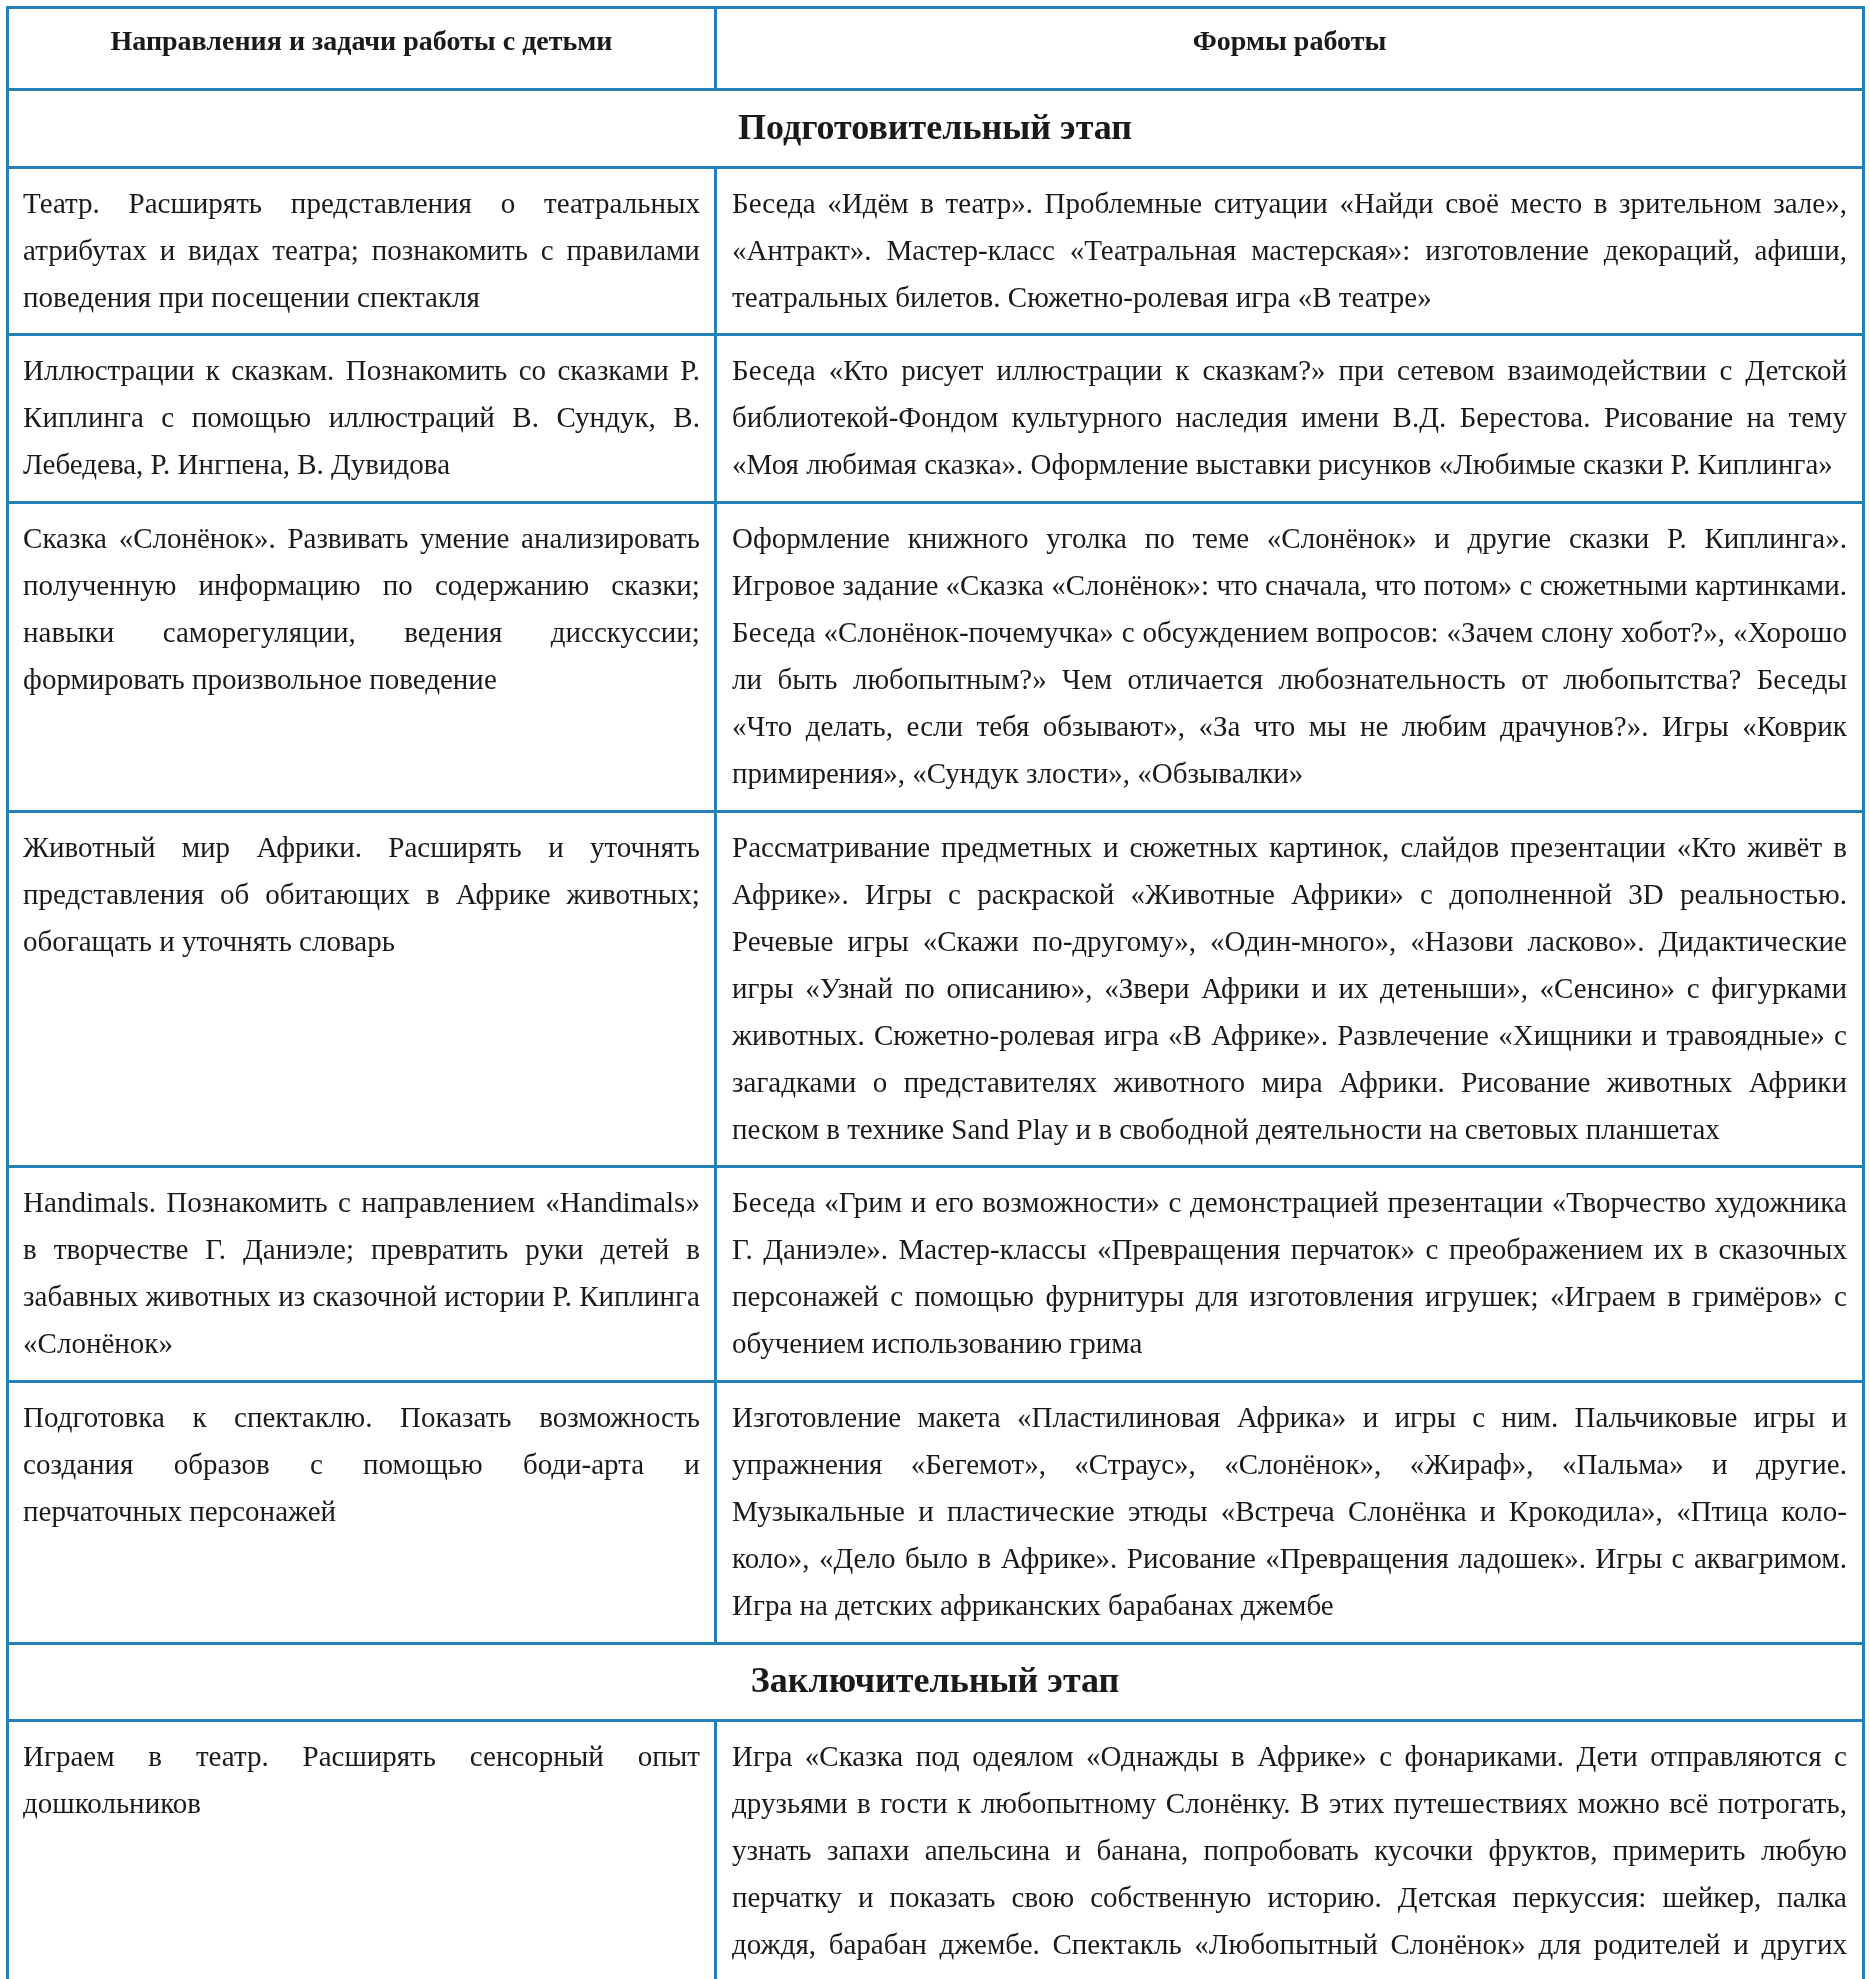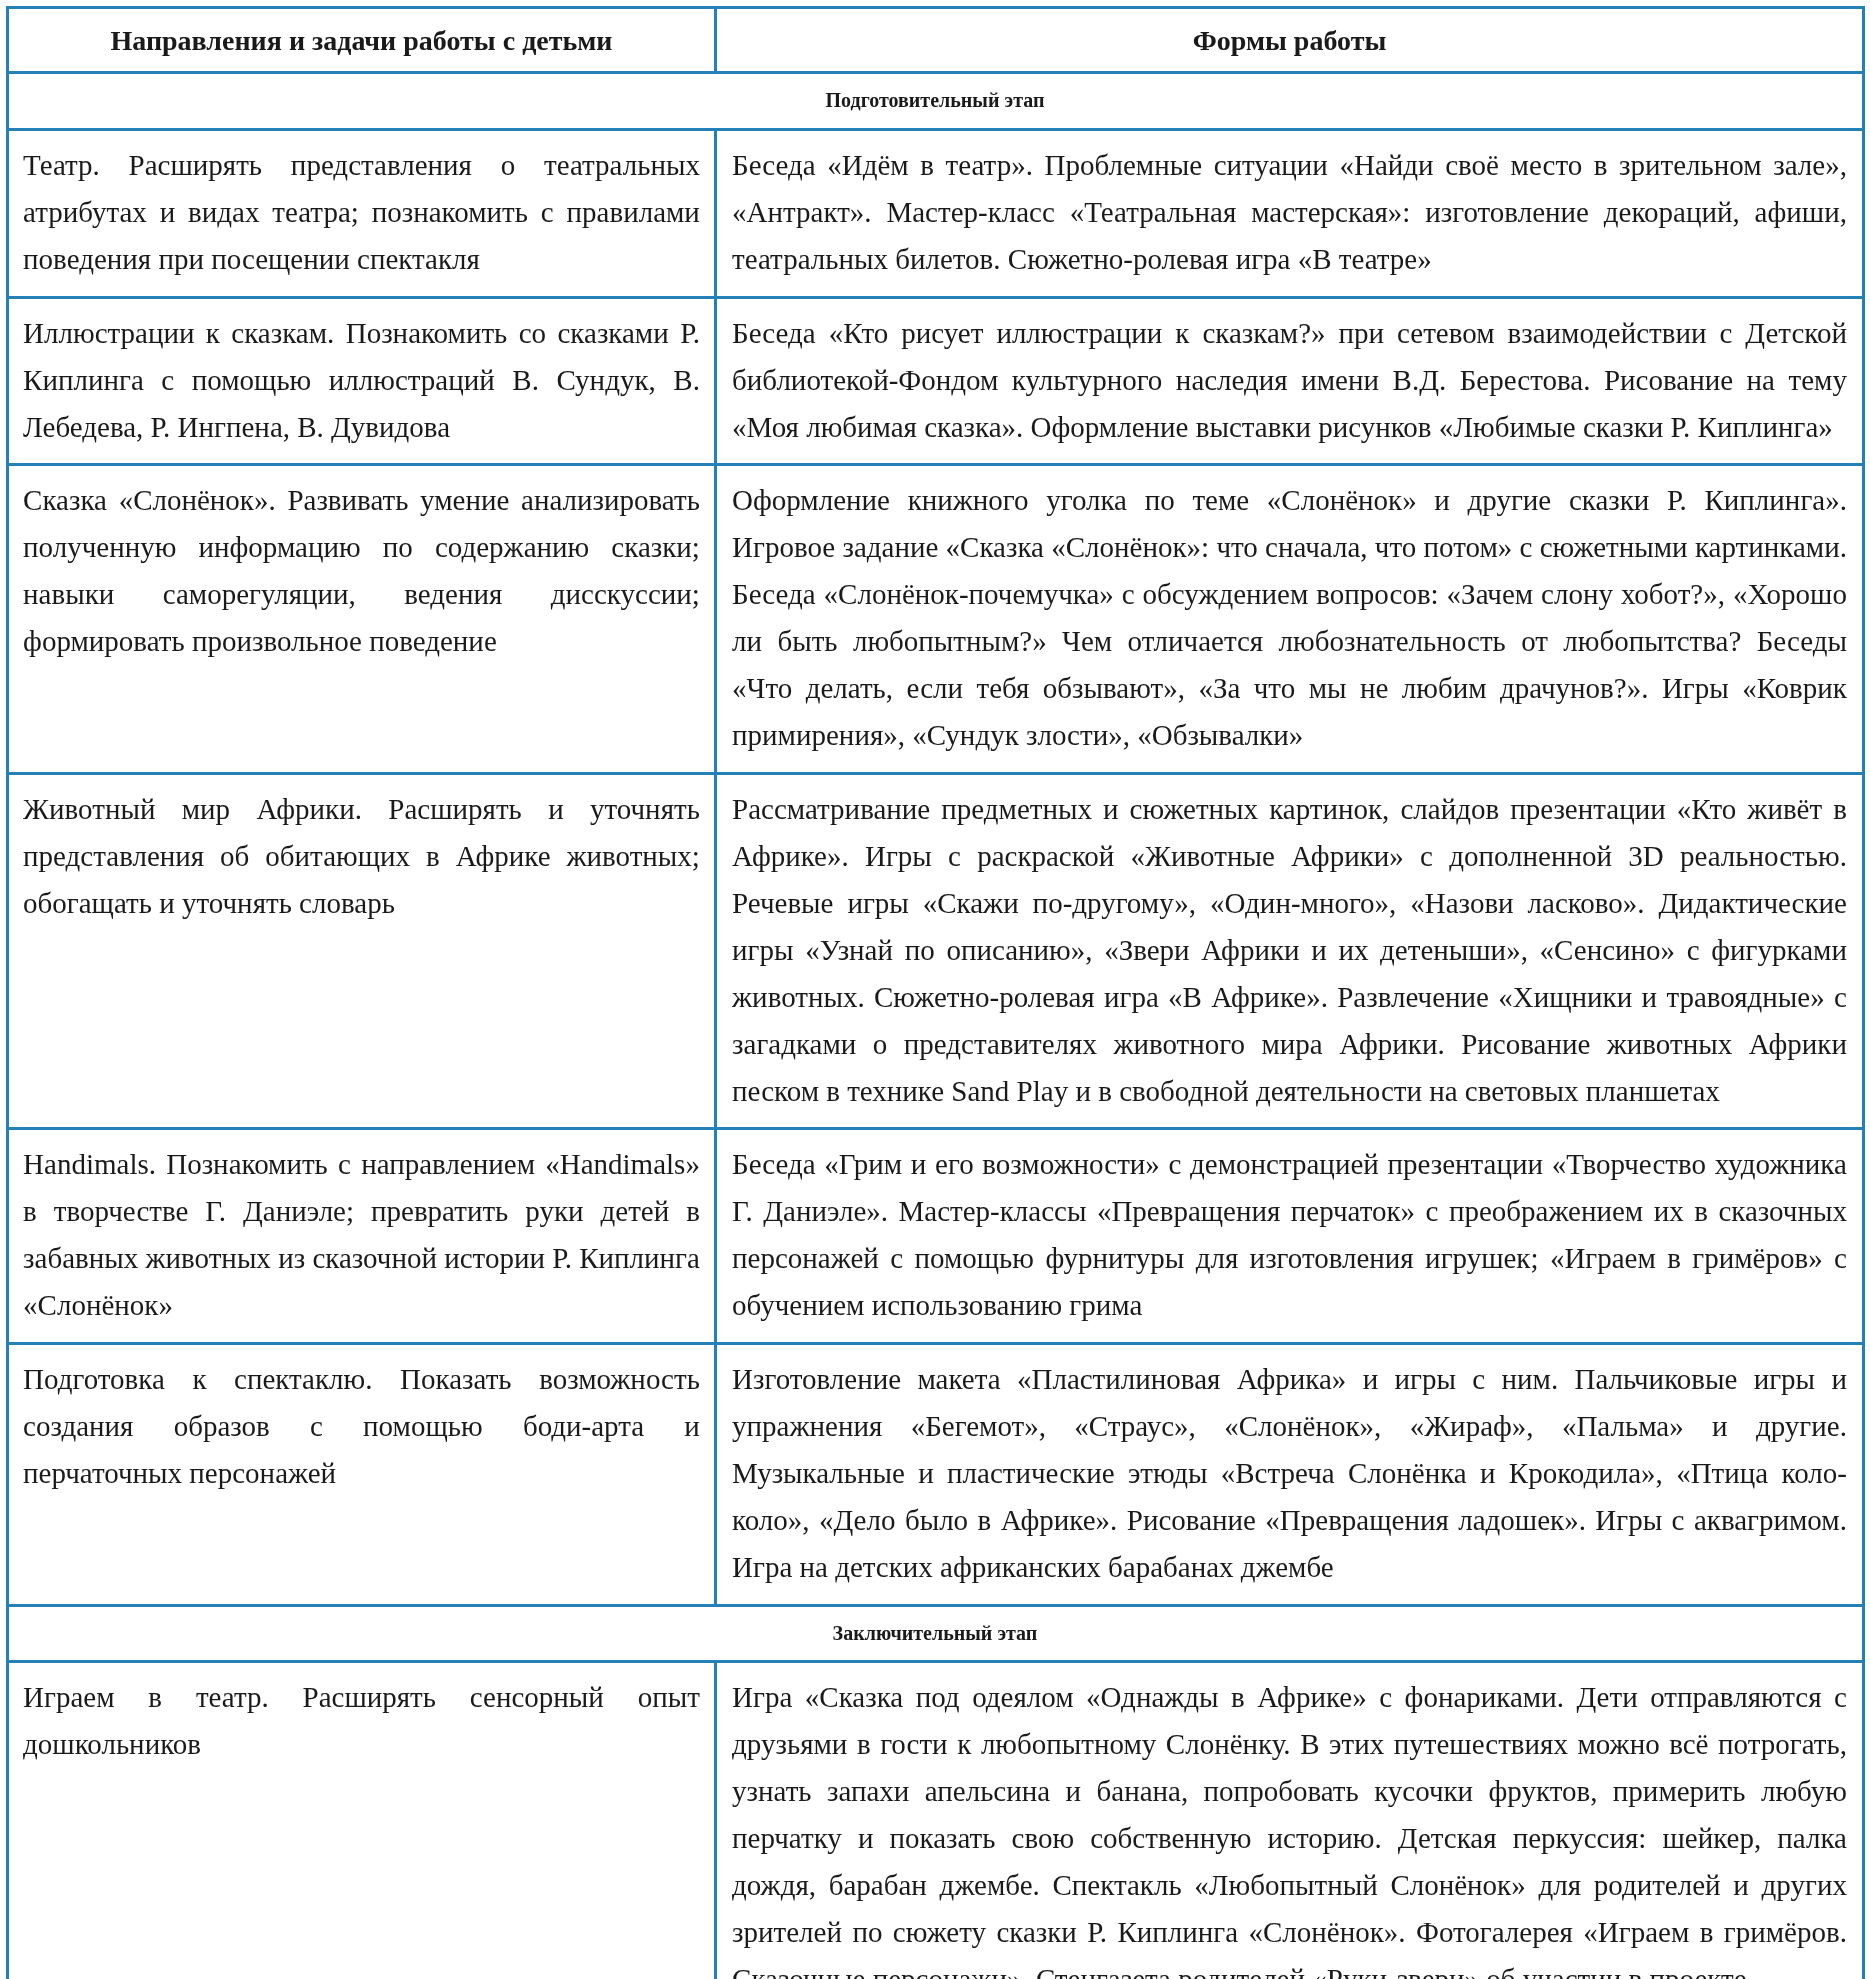--- a/index.html
+++ b/index.html
@@ -43,29 +43,29 @@
     text-justify: inter-word;
     hyphens: manual;
   }
 
   
   table.work-table thead th {
     font-weight: bold;
     text-align: center;
     font-size: 28px;
     padding-top: 14.6px;
-    padding-bottom: 12px;
+    padding-bottom: 29px;
     line-height: 1.3;
   }
 
   
   tr.stage-row td {
     font-weight: bold;
     text-align: center;
-    font-size: 20px;
+    font-size: 36px;
     padding-top: 12.8px;
     padding-bottom: 14.6px;
     line-height: 1.3;
   }
 
   td.cell-left  { text-align: justify; }
   td.cell-right { text-align: justify; }
 </style>
 </head>
 <body>

